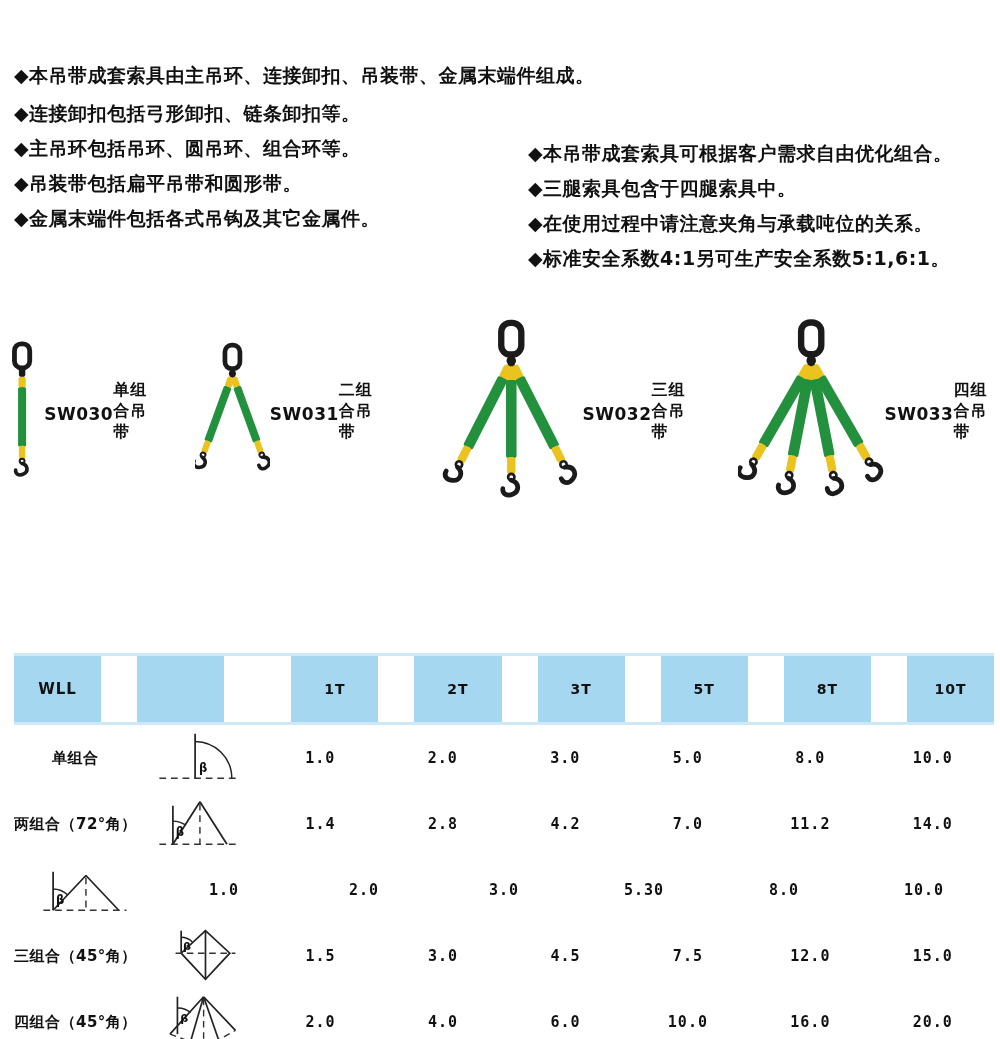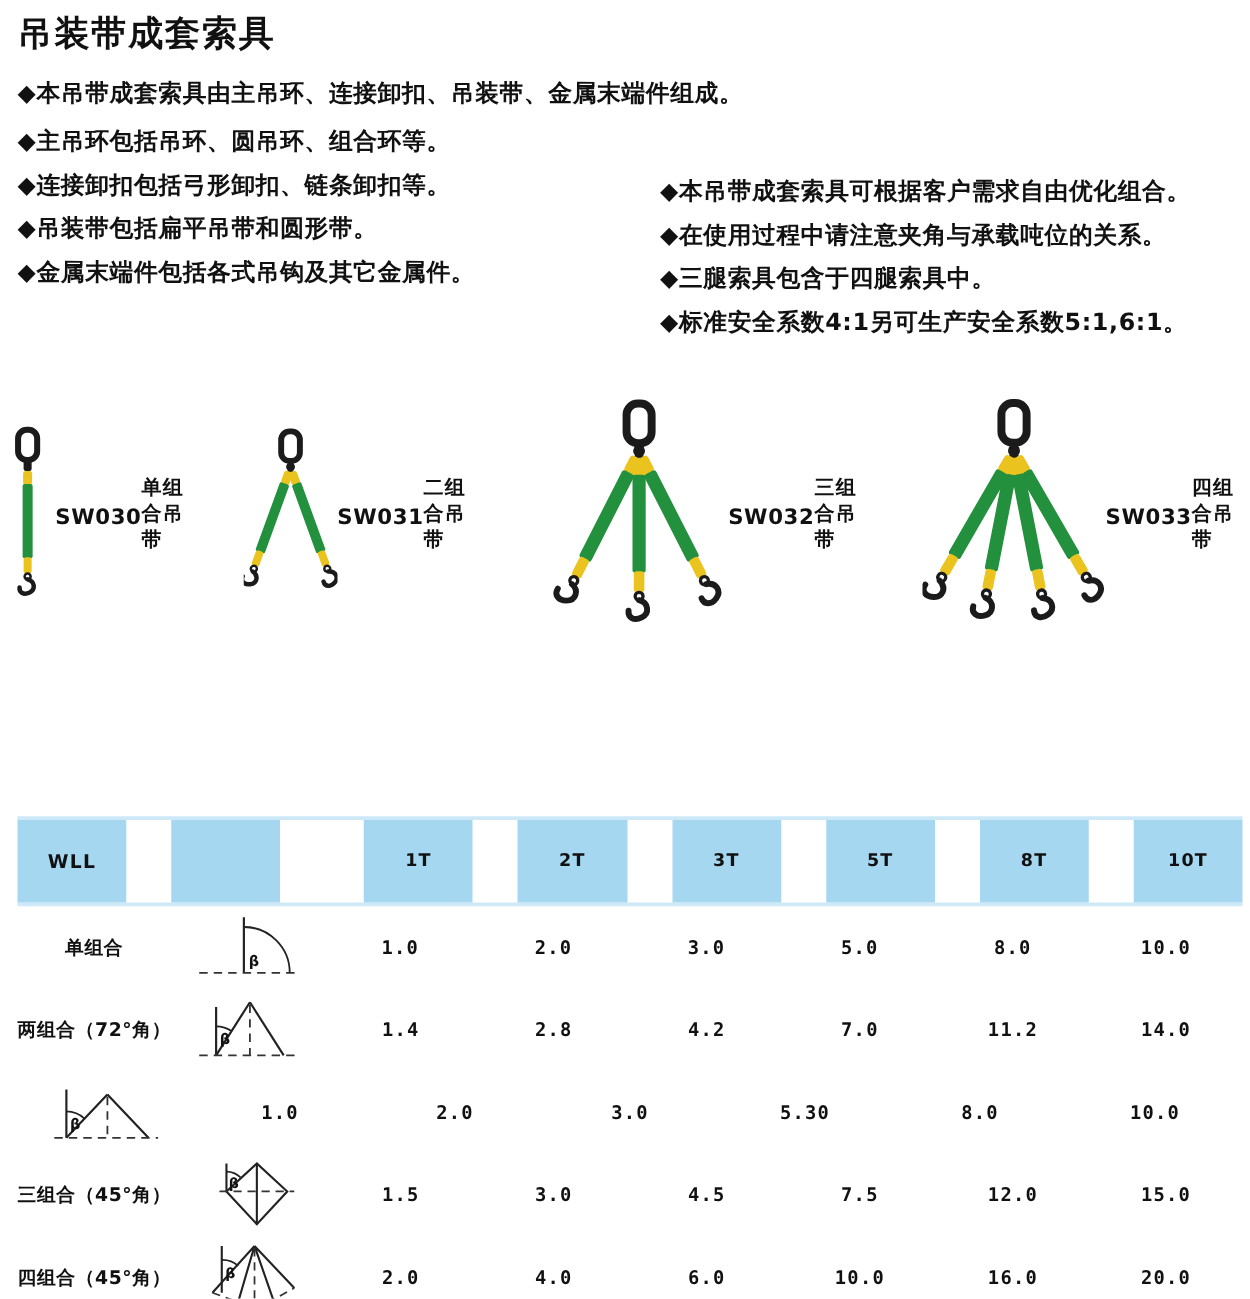--- a/index.html
+++ b/index.html
@@ -29,35 +29,34 @@
   .diag .solid{stroke:#222;stroke-width:1.8;fill:none;}
   .diag .thin{stroke:#222;stroke-width:1.5;fill:none;}
   .diag .dash{stroke:#333;stroke-width:1.5;fill:none;stroke-dasharray:7 5;}
   .diag text{font-size:12px;font-weight:bold;fill:#111;font-family:"DejaVu Sans",sans-serif;}
 </style>
 </head>
 <body>
 
 <div class="page">
 
-  <h1 class="title">吊装带成套索具</h1>
 
   <div class="bullet intro">◆本吊带成套索具由主吊环、连接卸扣、吊装带、金属末端件组成。</div>
 
   <div class="bullet-col col-left">
+    <div class="bullet">◆连接卸扣包括弓形卸扣、链条卸扣等。</div>
     <div class="bullet">◆主吊环包括吊环、圆吊环、组合环等。</div>
-    <div class="bullet">◆连接卸扣包括弓形卸扣、链条卸扣等。</div>
     <div class="bullet">◆吊装带包括扁平吊带和圆形带。</div>
     <div class="bullet">◆金属末端件包括各式吊钩及其它金属件。</div>
   </div>
 
   <div class="bullet-col col-right">
     <div class="bullet">◆本吊带成套索具可根据客户需求自由优化组合。</div>
+    <div class="bullet">◆三腿索具包含于四腿索具中。</div>
     <div class="bullet">◆在使用过程中请注意夹角与承载吨位的关系。</div>
-    <div class="bullet">◆三腿索具包含于四腿索具中。</div>
     <div class="bullet">◆标准安全系数4:1另可生产安全系数5:1,6:1。</div>
   </div>
 
   <div class="product" style="left:0px;width:150px;">
     <svg class="sling" viewBox="0 0 110 340" width="102" height="315">
         <rect x="36" y="4" width="38" height="60" rx="17" fill="none" stroke="#1b1b1b" stroke-width="12"></rect>
         <rect x="47" y="62" width="16" height="24" rx="5" fill="#1b1b1b"></rect>
         <circle cx="55" cy="76" r="7" fill="#1b1b1b"></circle>
         <g transform="rotate(0 55 78)">
           <line x1="55" y1="68" x2="55" y2="92" stroke="#1b1b1b" stroke-width="7"></line>

